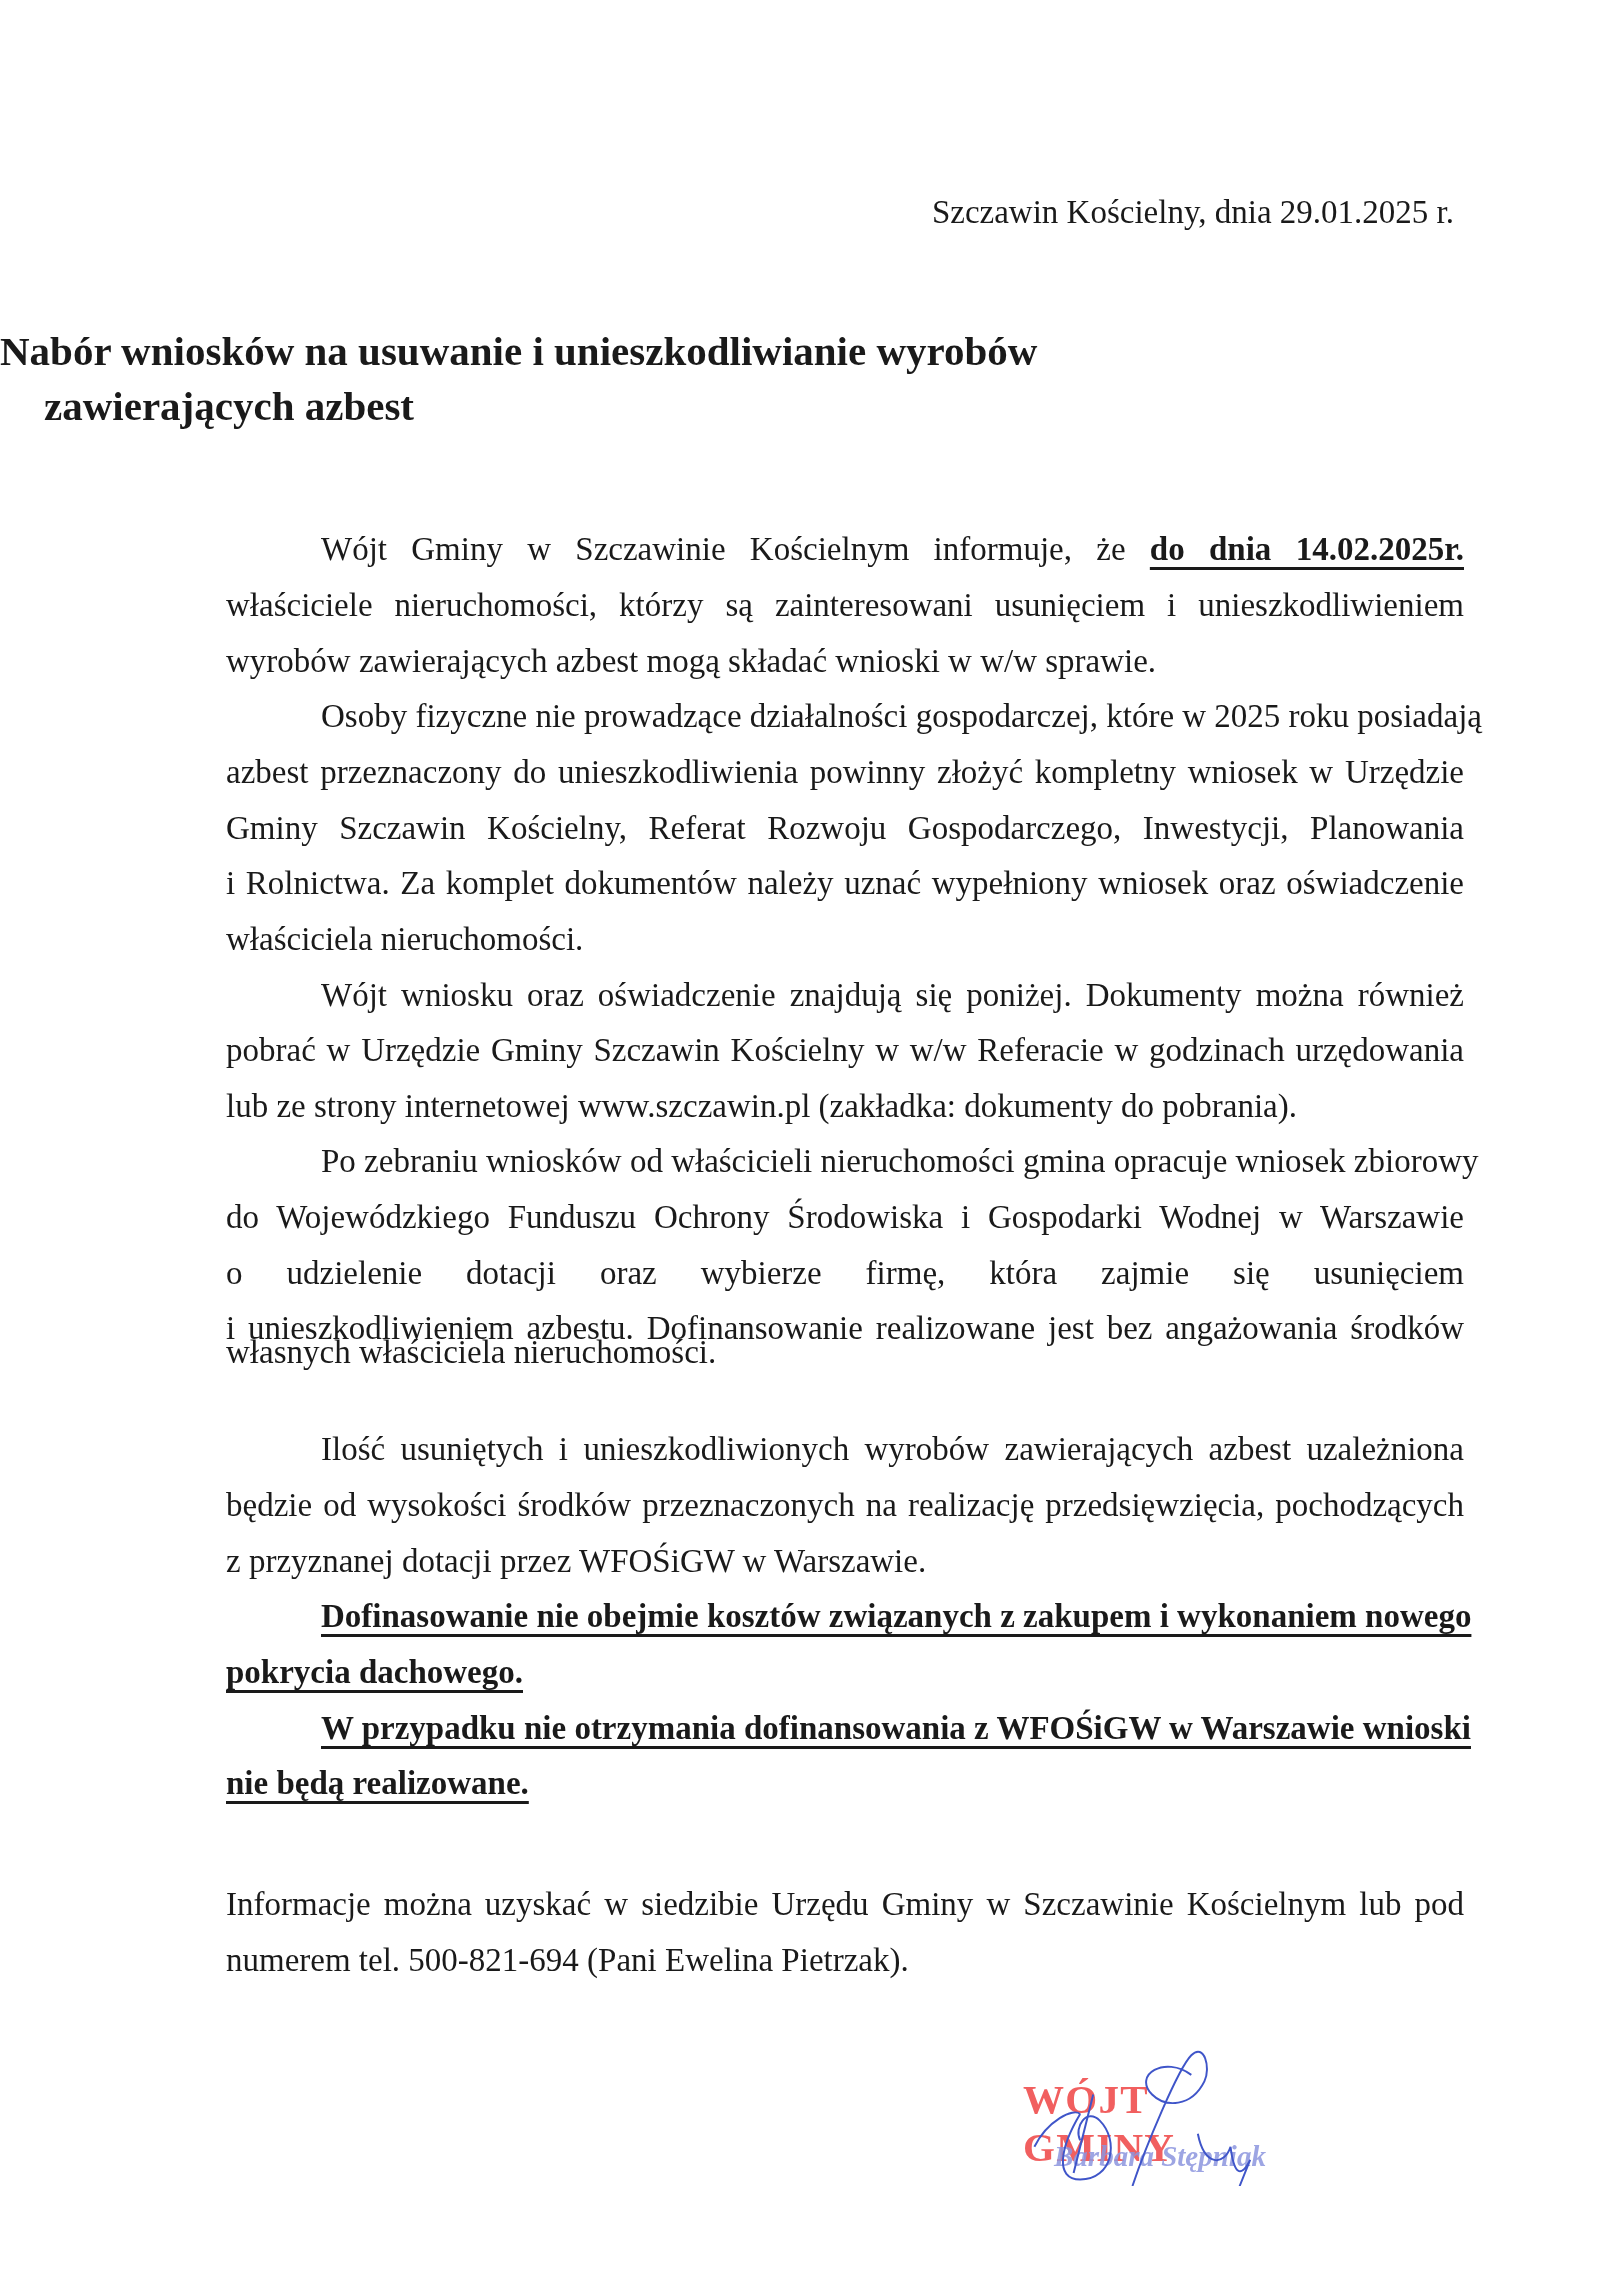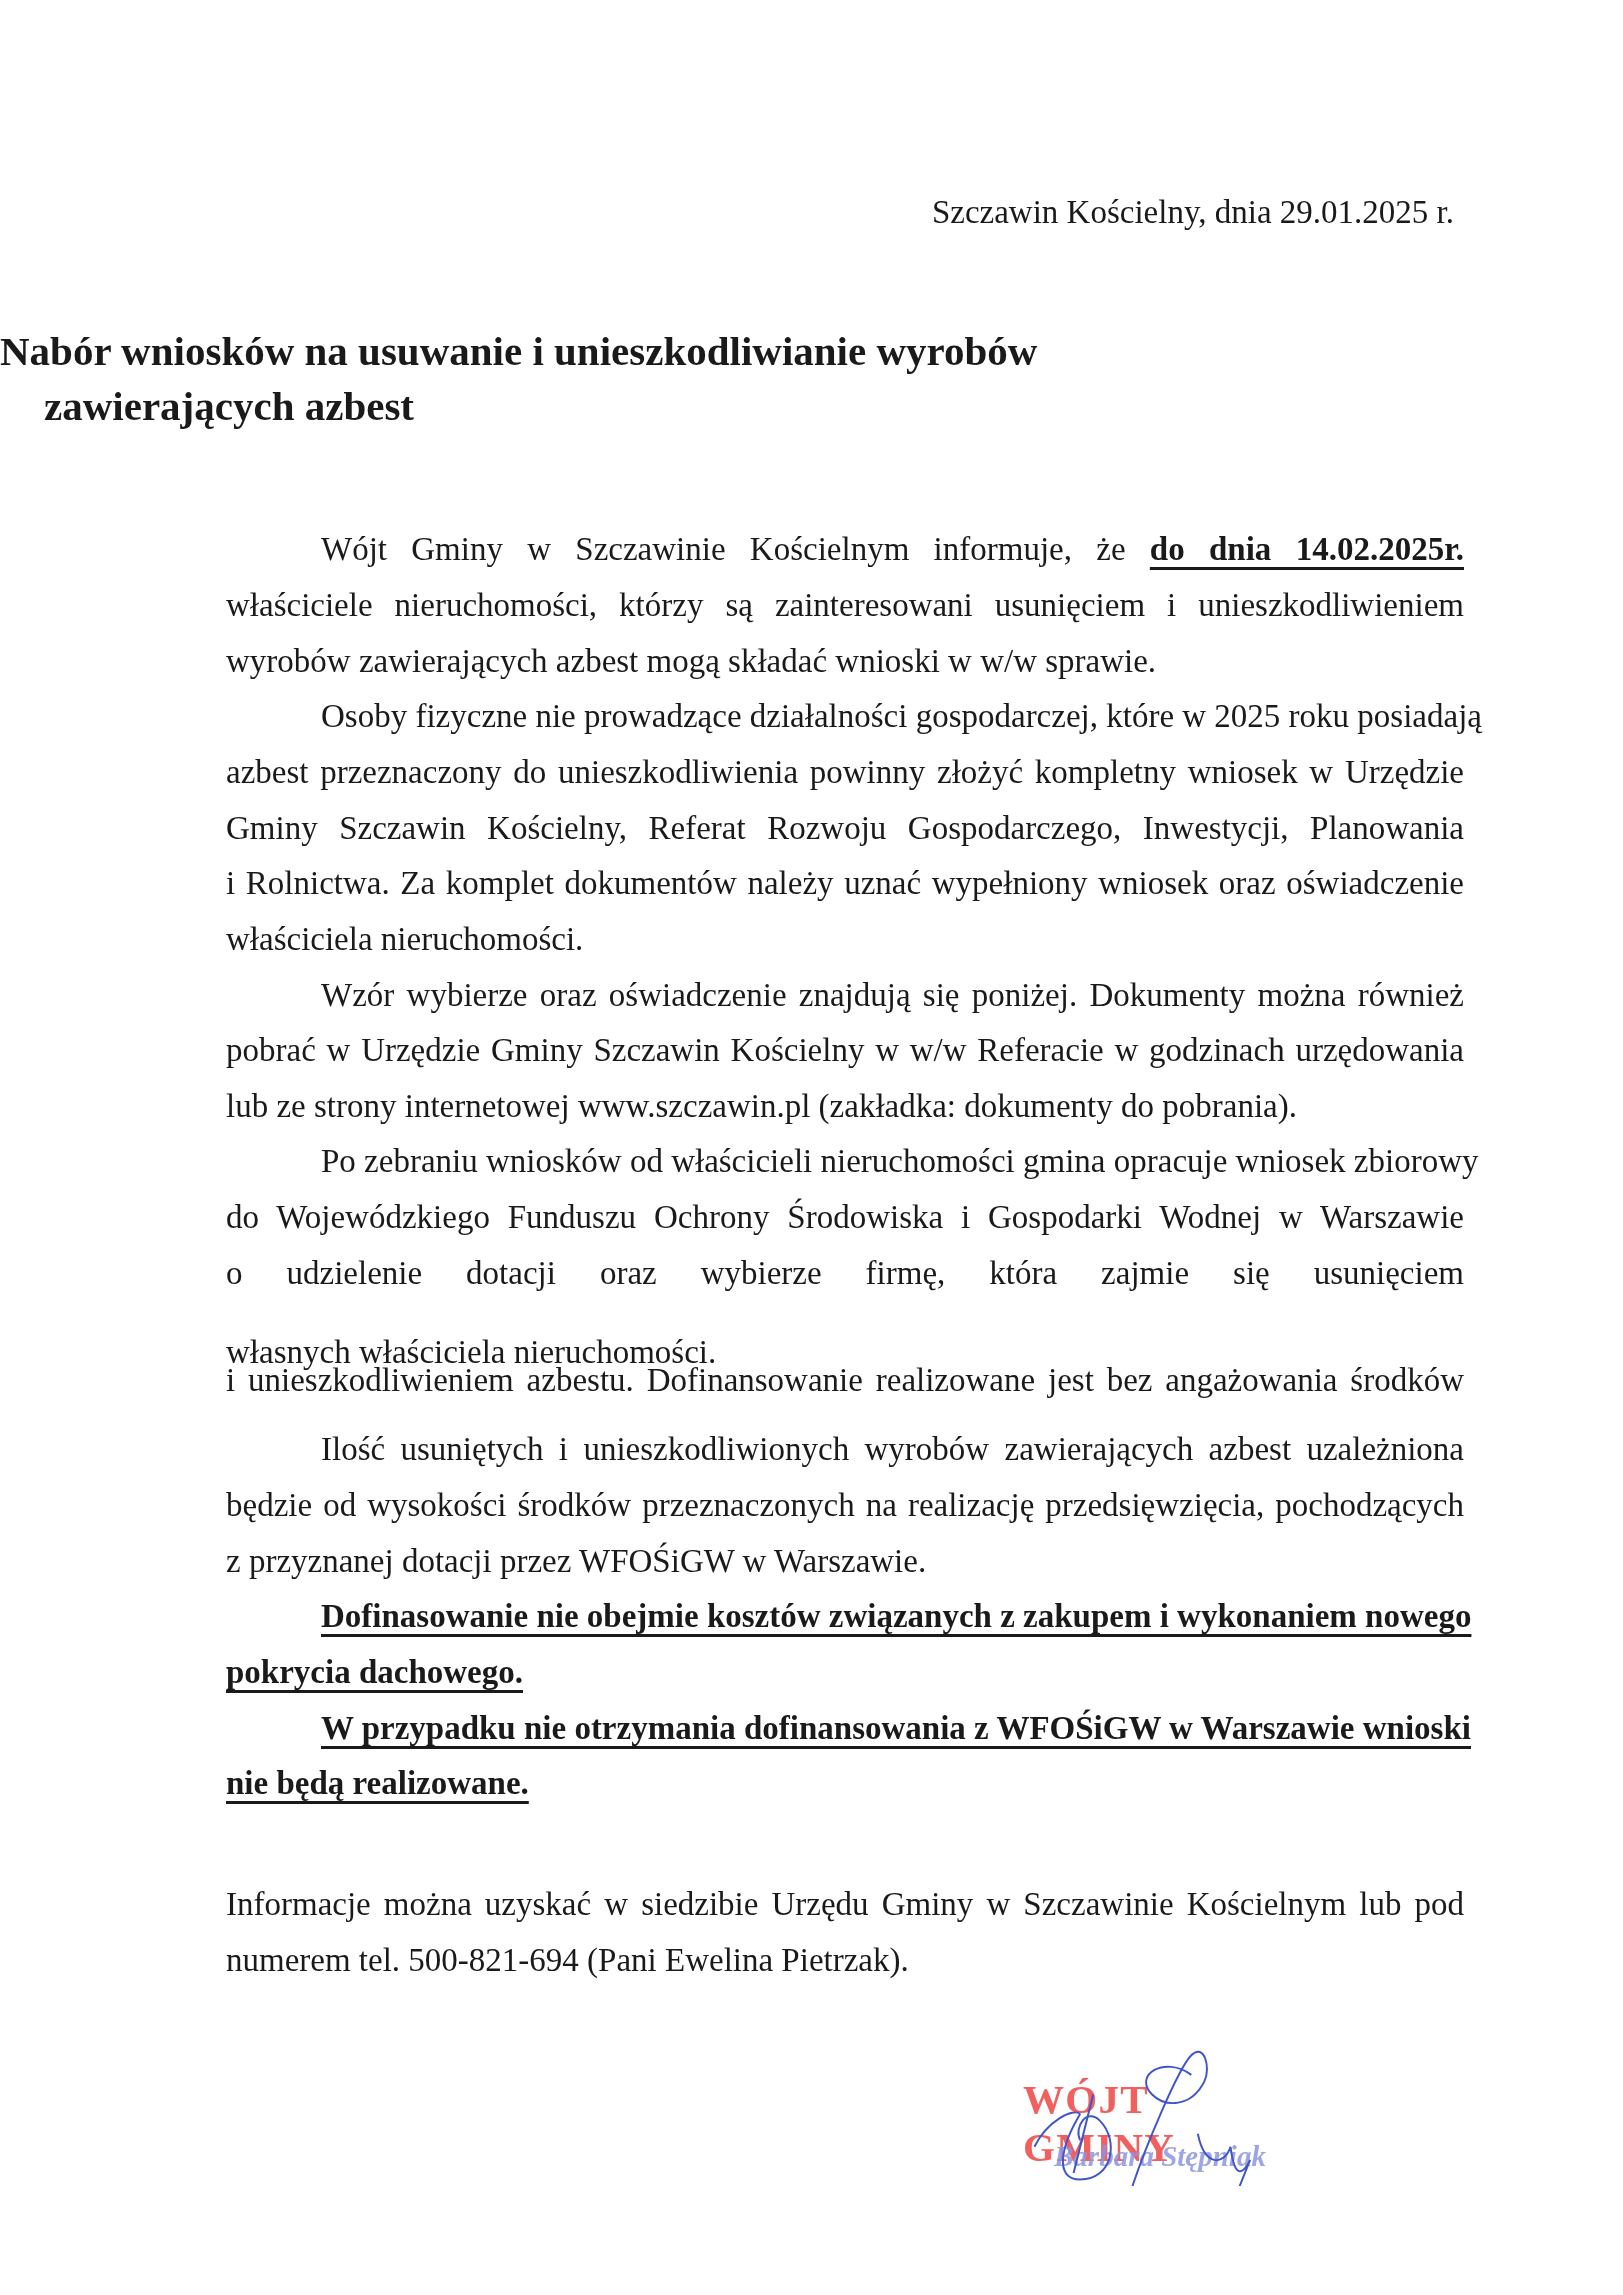--- a/index.html
+++ b/index.html
@@ -37,28 +37,28 @@
   <div class="line indent" style="top:533px"><span>Wójt Gminy w Szczawinie Kościelnym informuje, że </span><span class="bold ul">do dnia 14.02.2025r.</span></div>
   <div class="line" style="top:589px">właściciele nieruchomości, którzy są zainteresowani usunięciem i unieszkodliwieniem</div>
   <div class="line last" style="top:645px">wyrobów zawierających azbest mogą składać wnioski w w/w sprawie.</div>
 
   <div class="line indent" style="top:700px">Osoby fizyczne nie prowadzące działalności gospodarczej, które w 2025 roku posiadają</div>
   <div class="line" style="top:756px">azbest przeznaczony do unieszkodliwienia powinny złożyć kompletny wniosek w Urzędzie</div>
   <div class="line" style="top:812px">Gminy Szczawin Kościelny, Referat Rozwoju Gospodarczego, Inwestycji, Planowania</div>
   <div class="line" style="top:867px">i Rolnictwa. Za komplet dokumentów należy uznać wypełniony wniosek oraz oświadczenie</div>
   <div class="line last" style="top:923px">właściciela nieruchomości.</div>
 
-  <div class="line indent" style="top:979px">Wzór wybierze oraz oświadczenie znajdują się poniżej. Dokumenty można również</div>
+  <div class="line indent" style="top:979px">Wójt wniosku oraz oświadczenie znajdują się poniżej. Dokumenty można również</div>
   <div class="line" style="top:1034px">pobrać w Urzędzie Gminy Szczawin Kościelny w w/w Referacie w godzinach urzędowania</div>
   <div class="line last" style="top:1090px"><span>lub ze strony internetowej </span><span>www.szczawin.pl</span><span> (zakładka: dokumenty do pobrania).</span></div>
 
   <div class="line indent" style="top:1145px">Po zebraniu wniosków od właścicieli nieruchomości gmina opracuje wniosek zbiorowy</div>
   <div class="line" style="top:1201px">do Wojewódzkiego Funduszu Ochrony Środowiska i Gospodarki Wodnej w Warszawie</div>
   <div class="line" style="top:1257px">o udzielenie dotacji oraz wybierze firmę, która zajmie się usunięciem</div>
-  <div class="line" style="top:1364px">i unieszkodliwieniem azbestu. Dofinansowanie realizowane jest bez angażowania środków</div>
+  <div class="line" style="top:1312px">i unieszkodliwieniem azbestu. Dofinansowanie realizowane jest bez angażowania środków</div>
   <div class="line last" style="top:1336px">własnych właściciela nieruchomości.</div>
 
   <div class="line indent" style="top:1433px">Ilość usuniętych i unieszkodliwionych wyrobów zawierających azbest uzależniona</div>
   <div class="line" style="top:1489px">będzie od wysokości środków przeznaczonych na realizację przedsięwzięcia, pochodzących</div>
   <div class="line last" style="top:1545px">z przyznanej dotacji przez WFOŚiGW w Warszawie.</div>
 
   <div class="line indent bold" style="top:1600px"><span class="ul">Dofinasowanie nie obejmie kosztów związanych z zakupem i wykonaniem nowego</span></div>
   <div class="line last bold" style="top:1656px"><span class="ul">pokrycia dachowego.</span></div>
 
   <div class="line indent bold" style="top:1712px"><span class="ul">W przypadku nie otrzymania dofinansowania z WFOŚiGW w Warszawie wnioski</span></div>

